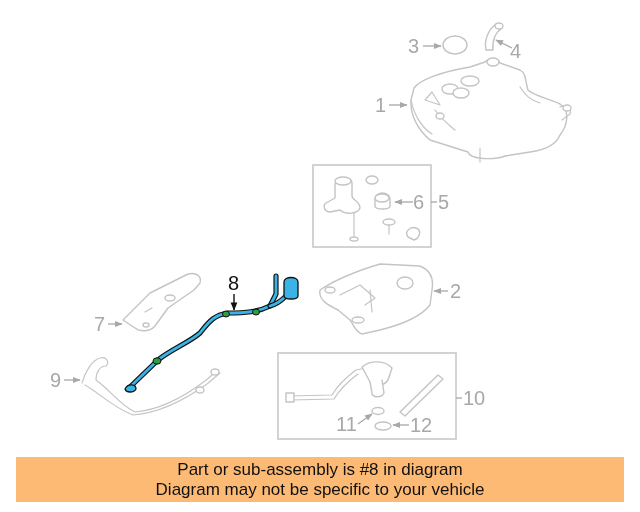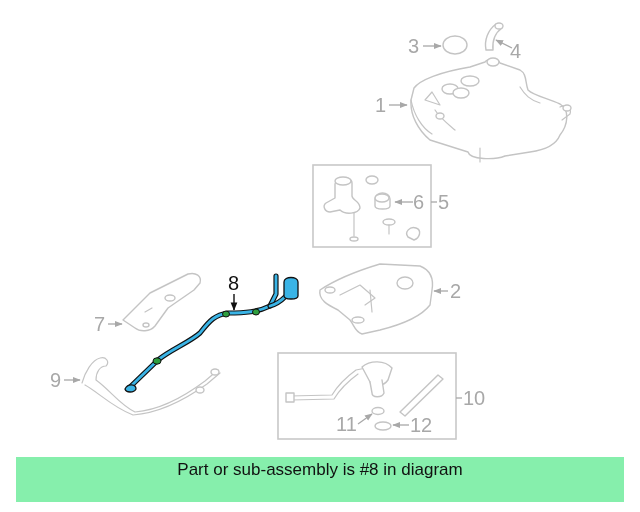--- a/index.html
+++ b/index.html
@@ -13,21 +13,21 @@
   .arrowhead { fill:#a8a8a8; }
   .hl-outer { fill:none; stroke:#111111; stroke-width:5.2; stroke-linecap:round; stroke-linejoin:round; }
   .hl-inner { fill:none; stroke:#3ab4e6; stroke-width:2.8; stroke-linecap:round; stroke-linejoin:round; }
   .hl-fill { fill:#3ab4e6; stroke:#111111; stroke-width:1.3; }
   .hl-clip { fill:#2e9e3e; stroke:#111111; stroke-width:1; }
   .hl-num { font-family:"Liberation Sans", sans-serif; font-size:20px; fill:#111111; }
   .hl-line { stroke:#111111; stroke-width:1.4; fill:none; }
   .hl-arrow { fill:#111111; }
   #banner {
     position:absolute; left:16px; top:457px; width:608px; height:45px;
-    background:#86efac; color:#111111; text-align:center;
+    background:#fdba74; color:#111111; text-align:center;
     font-size:17px; line-height:20px; padding-top:3px; box-sizing:border-box;
   }
   #banner div { white-space:nowrap; }
 </style>
 </head>
 <body>
 
 <svg id="diagram" viewBox="0 0 640 512" xmlns="http://www.w3.org/2000/svg">
   <defs>
     <marker id="arr" viewBox="0 0 10 10" refX="9" refY="5" markerWidth="6" markerHeight="6" orient="auto">
@@ -168,13 +168,14 @@
     <line x1="358" y1="424" x2="372" y2="414" class="callout-line" marker-end="url(#arr)"></line>
   </g>
   <g>
     <line x1="409" y1="425" x2="393" y2="425" class="callout-line" marker-end="url(#arr)"></line>
     <text x="410" y="432" class="callout-num">12</text>
   </g>
 </svg>
 
 <div id="banner">
   <div>Part or sub-assembly is #8 in diagram</div>
+  <div>Diagram may not be specific to your vehicle</div>
 </div>
 
 </body></html>

